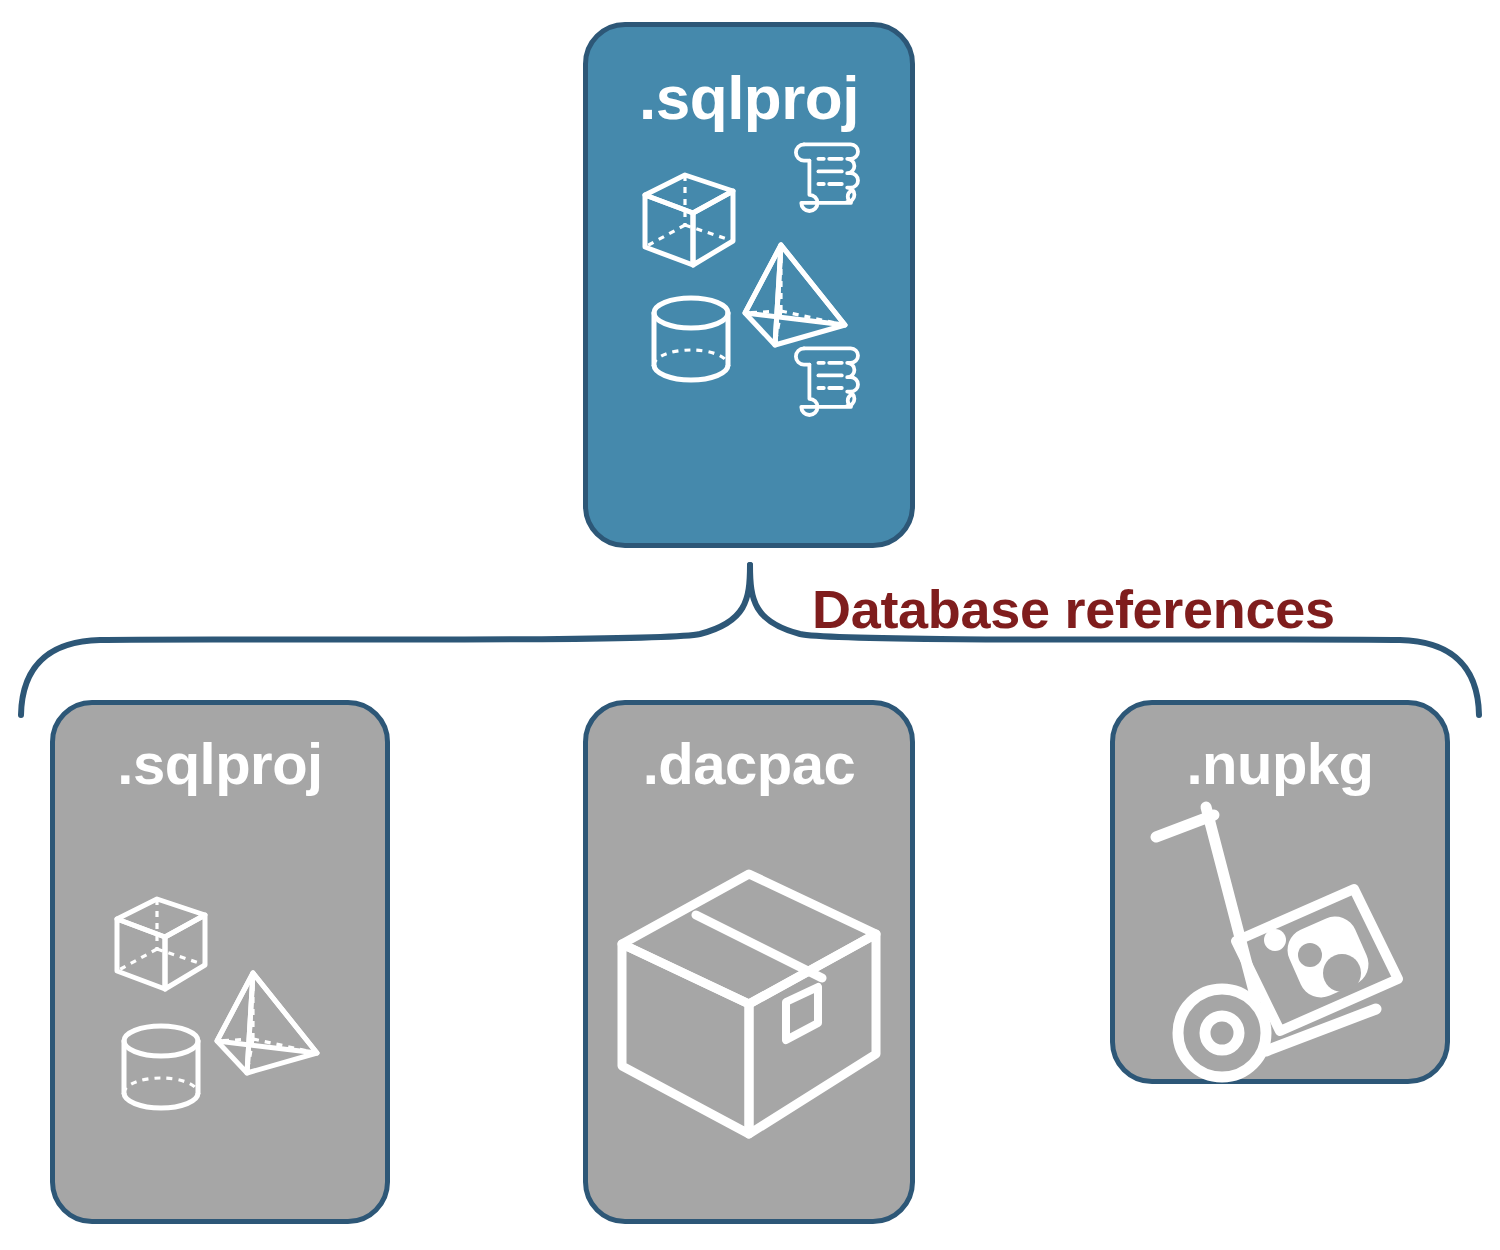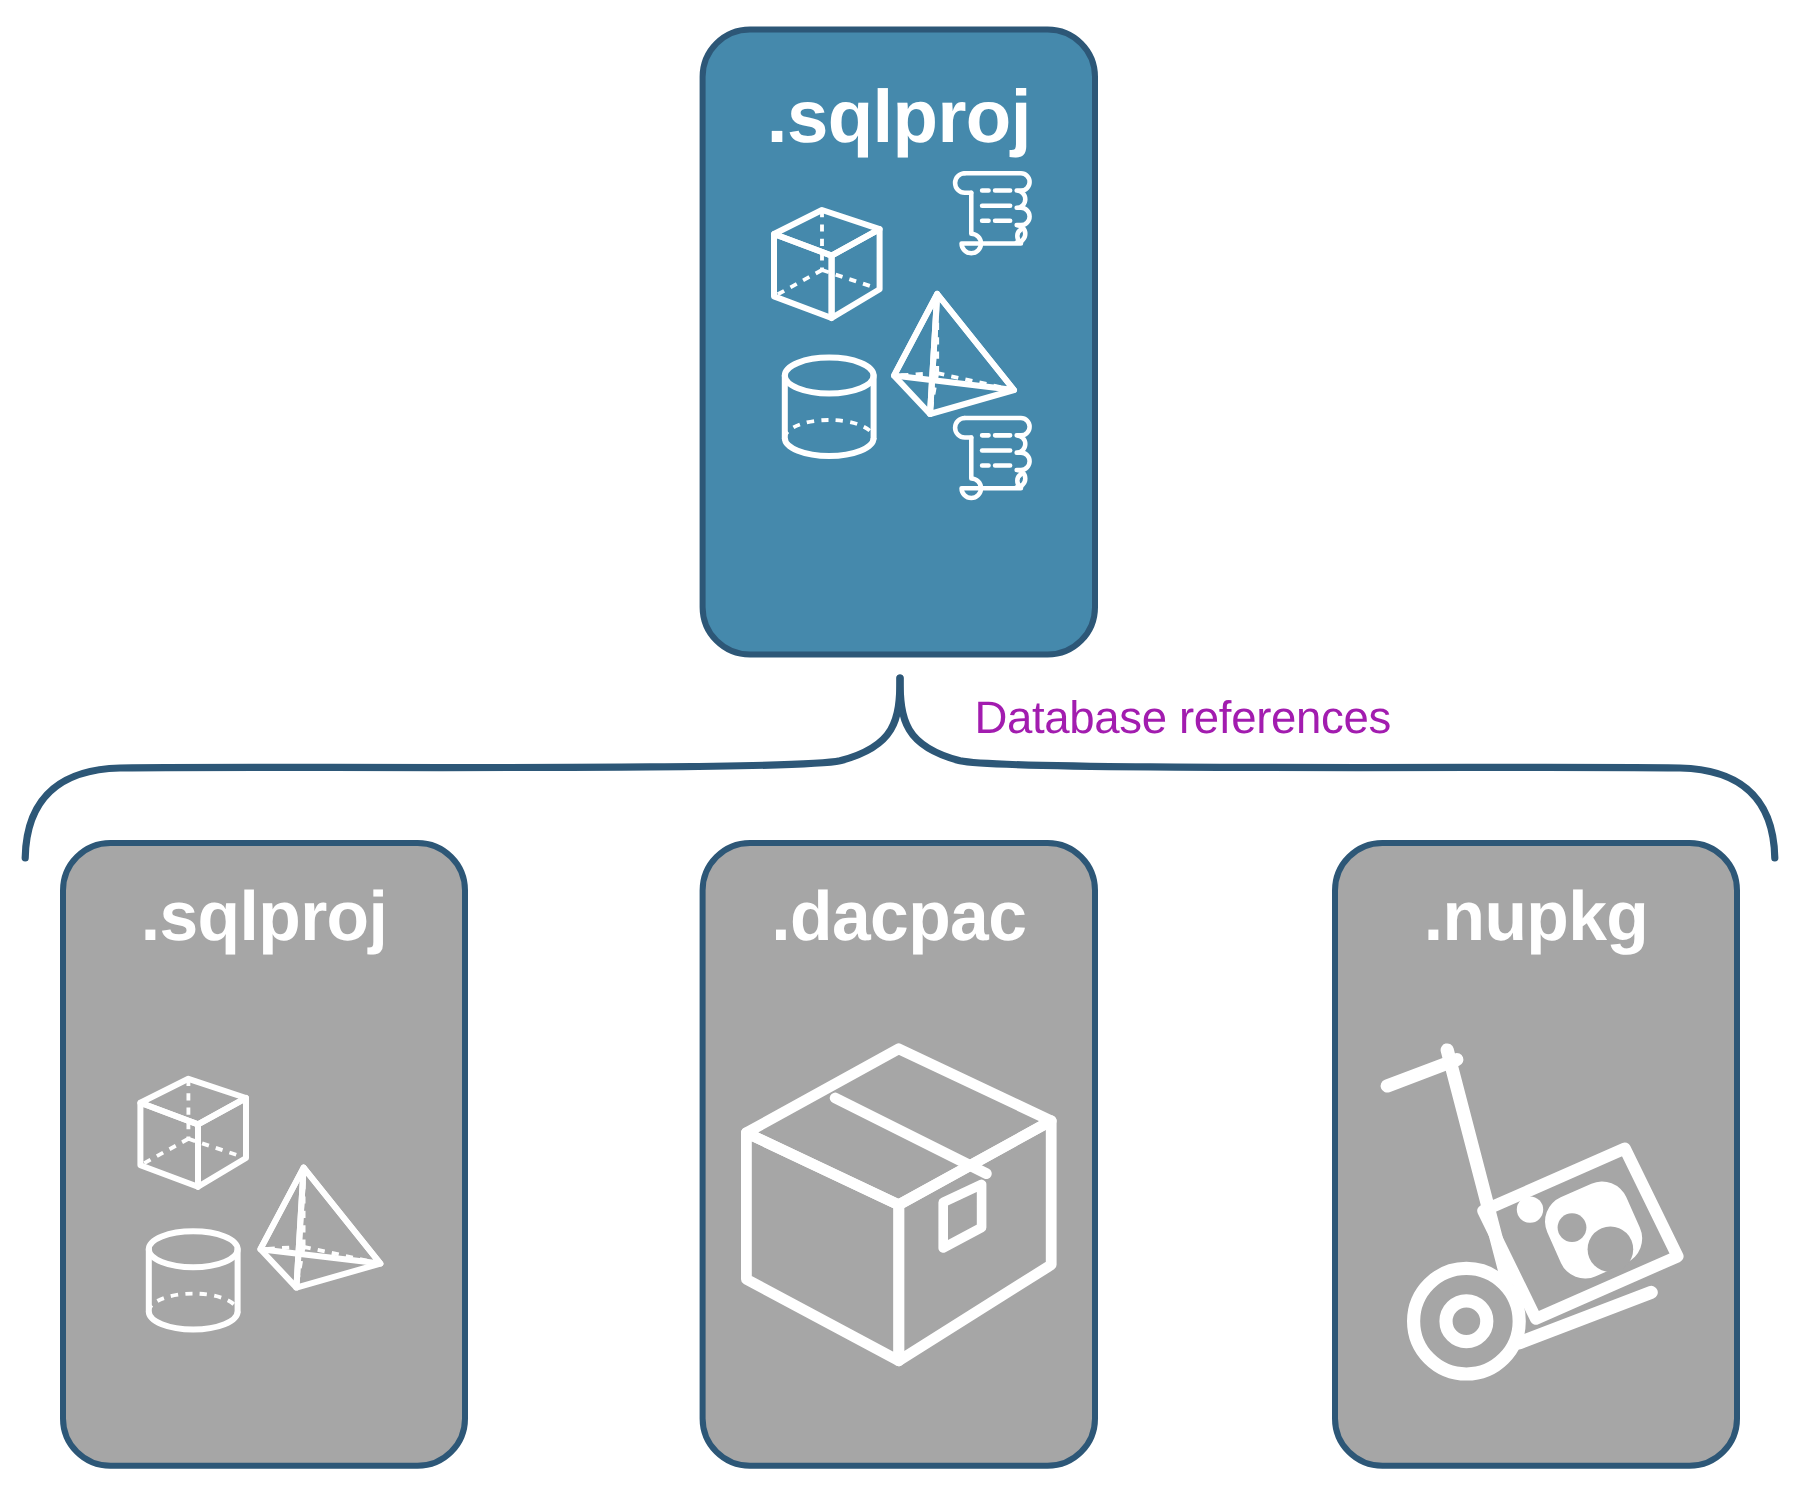--- a/index.html
+++ b/index.html
@@ -59,23 +59,23 @@
     width: 1500px;
     height: 200px;
     pointer-events: none;
   }
 
   
   #brace-label {
     position: absolute;
     left: 812px;
     top: 578px;
-    color: #a21caf;
-    font-size: 38px;
-    font-weight: normal;
+    color: #7f1d1d;
+    font-size: 54px;
+    font-weight: bold;
     letter-spacing: -0.3px;
     white-space: nowrap;
     user-select: none;
   }
 </style>
 </head>
 <body>
 
 <div id="canvas">
 
@@ -185,21 +185,21 @@
 
         <path d="M145 148 L272 78 V198 L145 278 Z" stroke="#ffffff" stroke-width="9" stroke-linejoin="round" fill="none"></path>
 
         <path d="M92 59 L218 122" stroke="#ffffff" stroke-width="9" stroke-linecap="round"></path>
 
         <path d="M182 146 L214 131 L214 167 L182 184 Z" stroke="#ffffff" stroke-width="8" stroke-linejoin="round" fill="none"></path>
       </svg>
     </div>
   </div>
 
-  <div class="card gray card-bottom" style="left:1110px; top:700px; width:340px; height:524px;">
+  <div class="card gray card-bottom" style="left:1110px; top:700px; width:340px; height:384px;">
     <div class="card-title">.nupkg</div>
     <div class="card-art">
       <svg width="280" height="290" viewBox="0 0 280 290" fill="none">
 
         <path d="M16 44 L74 22" stroke="#ffffff" stroke-width="11" stroke-linecap="round"></path>
 
         <path d="M66 14 L116 206" stroke="#ffffff" stroke-width="11" stroke-linecap="round"></path>
 
         <path name="toe-plate" d="M126 258 L236 216" stroke="#ffffff" stroke-width="11" stroke-linecap="round"></path>
 

